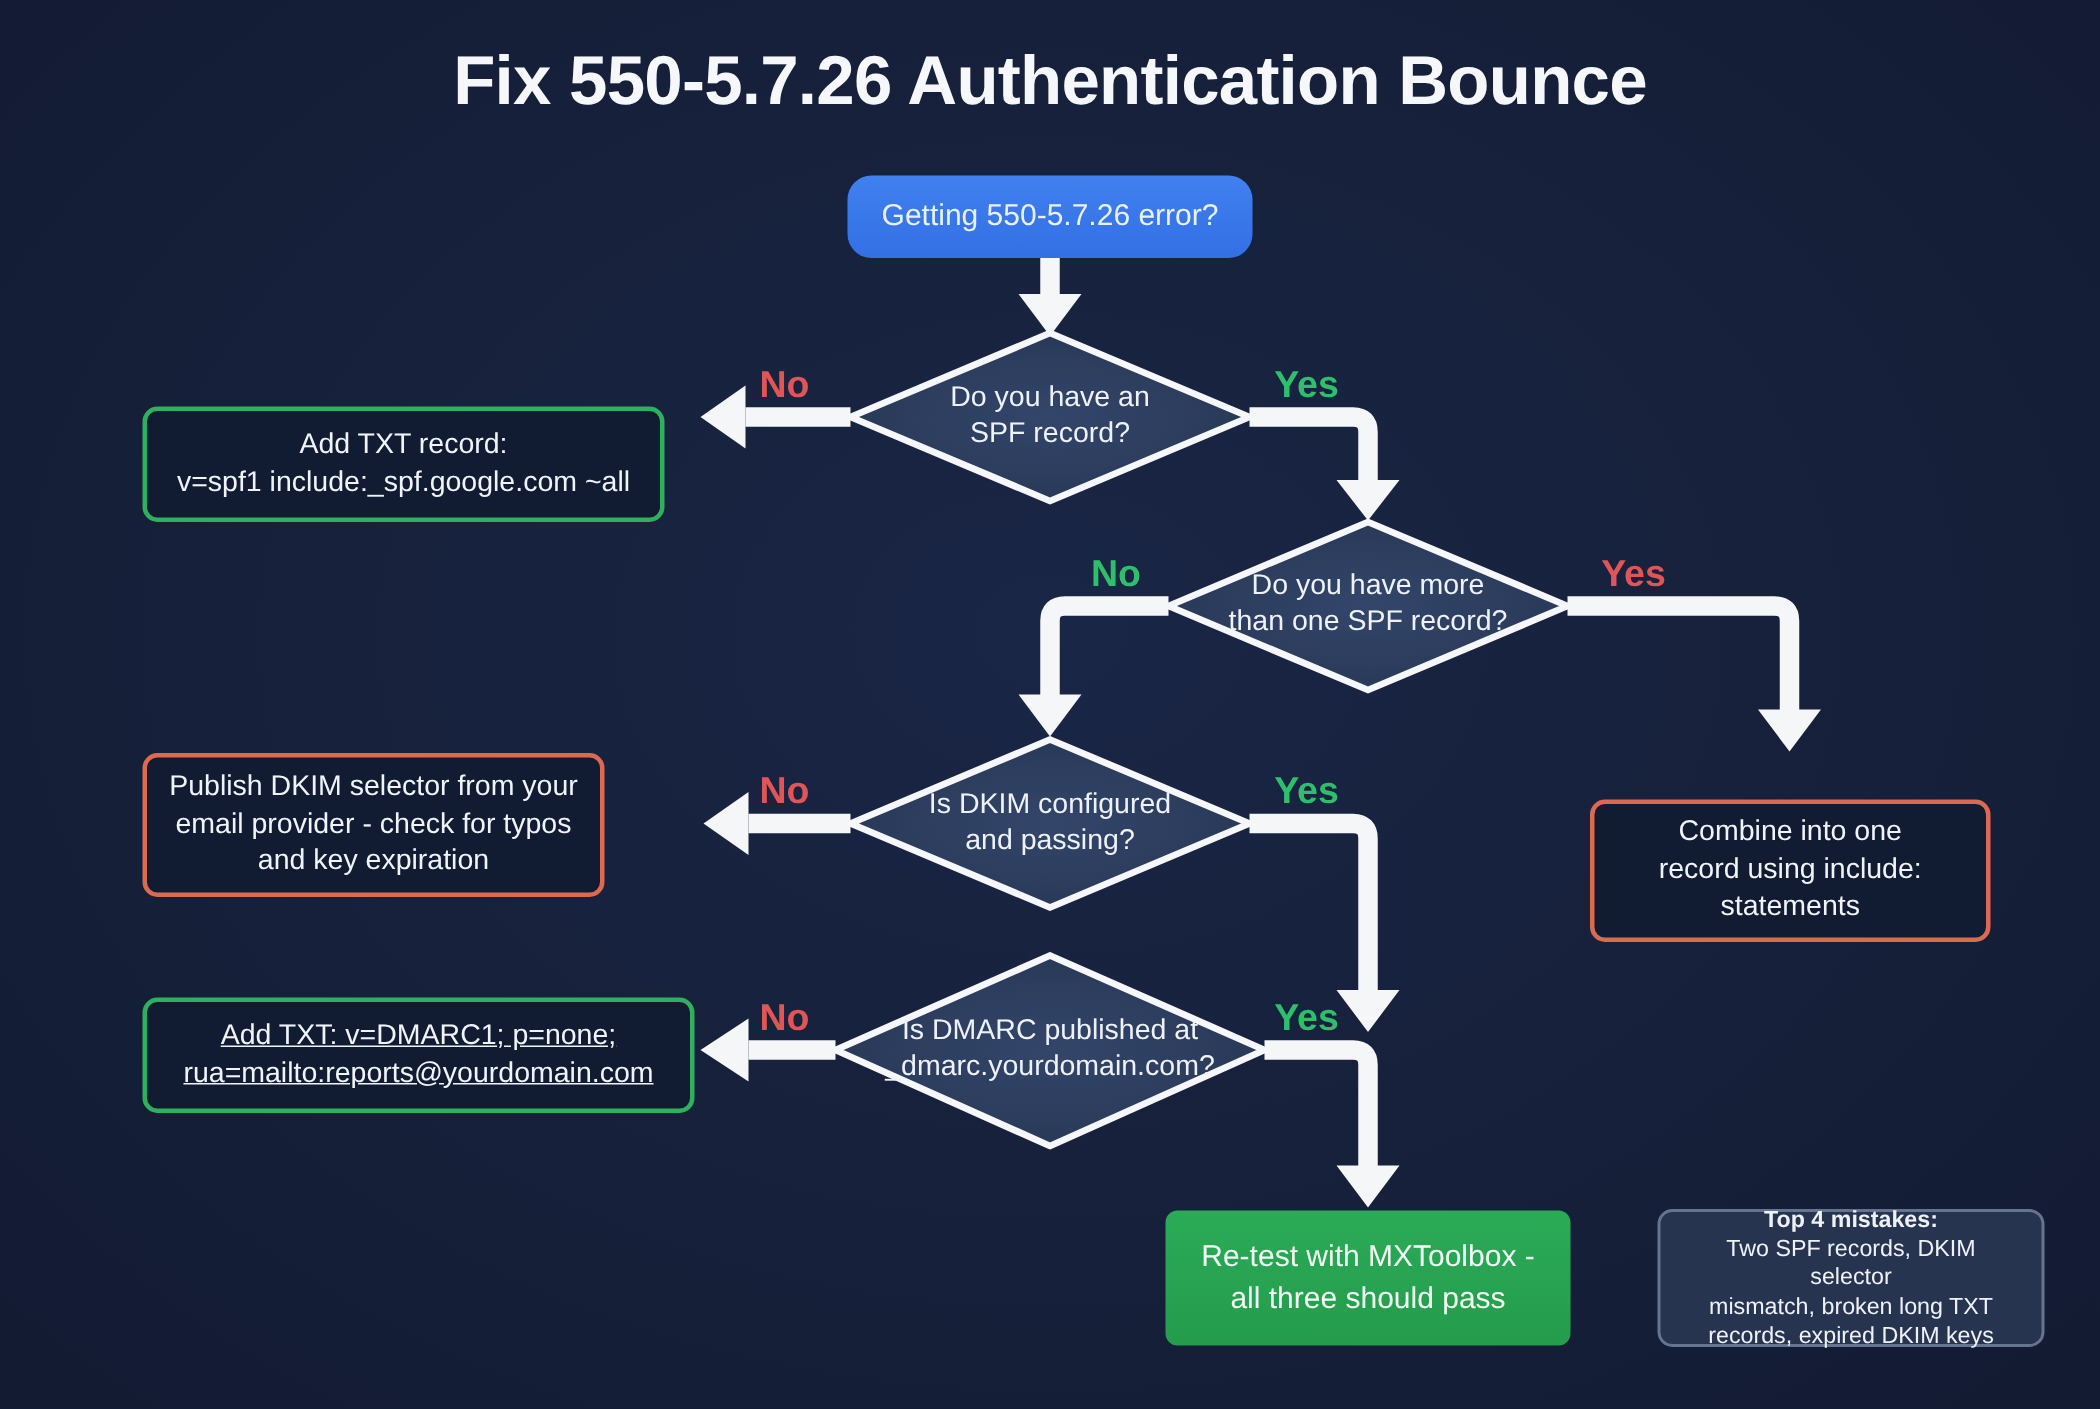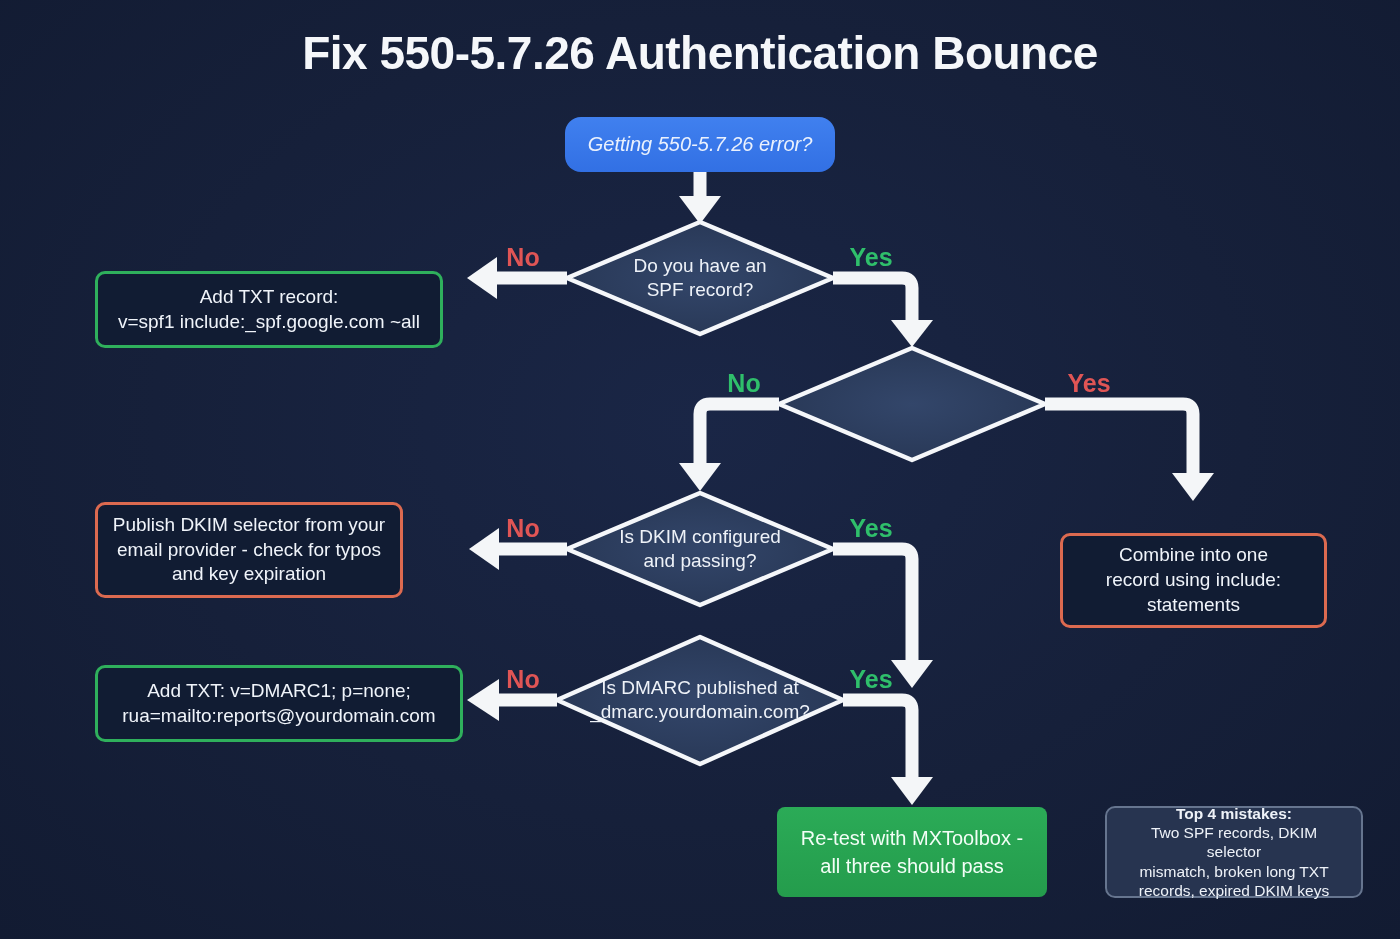--- a/index.html
+++ b/index.html
@@ -19,21 +19,21 @@
   }
   svg.layer{position:absolute;left:0;top:0;}
   .arrow-line{stroke:#f4f6f8;stroke-width:13;fill:none;stroke-linejoin:round;}
   .arrow-head{fill:#f4f6f8;}
   .diamond{fill:url(#dgrad);stroke:#f5f7fa;stroke-width:4.5;stroke-linejoin:round;}
   .node,.box,.dlabel,.edge-label{position:absolute;box-sizing:border-box;white-space:pre-line;}
   .start-node{
     left:565px;top:117px;width:270px;height:55px;
     background:linear-gradient(180deg,#4080ef 0%,#3270e4 100%);
     border-radius:16px;display:flex;align-items:center;justify-content:center;
-    color:#eaf1fd;font-size:20px;font-weight:500;text-align:center;font-style:italic;
+    color:#eaf1fd;font-size:20px;font-weight:500;text-align:center;
   }
   .dlabel{
     transform:translate(-50%,-50%);
     color:#eef2f8;font-size:19px;line-height:1.28;text-align:center;width:320px;
   }
   .edge-label{
     transform:translate(-50%,-50%);
     font-size:25px;font-weight:700;
   }
   .edge-label[data-color="red"]{color:#e05555;}
@@ -121,20 +121,22 @@
     <polygon class="diamond" points="700,222 833,278 700,334 567,278"></polygon>
     <polygon class="diamond" points="912,348 1045,404 912,460 779,404"></polygon>
     <polygon class="diamond" points="700,493 833,549 700,605 567,549"></polygon>
     <polygon class="diamond" points="700,637 843,700 700,764 557,700"></polygon>
   </svg>
 
   <div class="node start-node">Getting 550-5.7.26 error?</div>
 
   <div class="dlabel" style="left:700px;top:278px;">Do you have an
 SPF record?</div>
+  <div class="dlabel" style="left:912px;top:403px;">Do you have more
+than one SPF record?</div>
   <div class="dlabel" style="left:700px;top:549px;">Is DKIM configured
 and passing?</div>
   <div class="dlabel" style="left:700px;top:700px;">Is DMARC published at
 _dmarc.yourdomain.com?</div>
 
   <div class="edge-label" style="left:523px;top:257px;" data-color="red">No</div>
   <div class="edge-label" style="left:871px;top:257px;" data-color="green">Yes</div>
   <div class="edge-label" style="left:744px;top:383px;" data-color="green">No</div>
   <div class="edge-label" style="left:1089px;top:383px;" data-color="red">Yes</div>
   <div class="edge-label" style="left:523px;top:528px;" data-color="red">No</div>
@@ -146,21 +148,21 @@
 v=spf1 include:_spf.google.com ~all</div>
 
   <div class="box orange-border" style="left:1060px;top:533px;width:267px;height:95px;">Combine into one
 record using include:
 statements</div>
 
   <div class="box orange-border" style="left:95px;top:502px;width:308px;height:96px;">Publish DKIM selector from your
 email provider - check for typos
 and key expiration</div>
 
-  <div class="box green-border" style="left:95px;top:665px;width:368px;height:77px;">Add TXT: v=DMARC1; p=none;
+  <div class="box green-border" style="left:95px;top:665px;width:368px;height:77px;text-decoration:underline;">Add TXT: v=DMARC1; p=none;
 rua=mailto:reports@yourdomain.com</div>
 
   <div class="box solid-green" style="left:777px;top:807px;width:270px;height:90px;">Re-test with MXToolbox -
 all three should pass</div>
 
   <div class="note-box">
     <div class="note-title">Top 4 mistakes:</div>
     <div class="note-body">Two SPF records, DKIM selector
 mismatch, broken long TXT
 records, expired DKIM keys</div>

